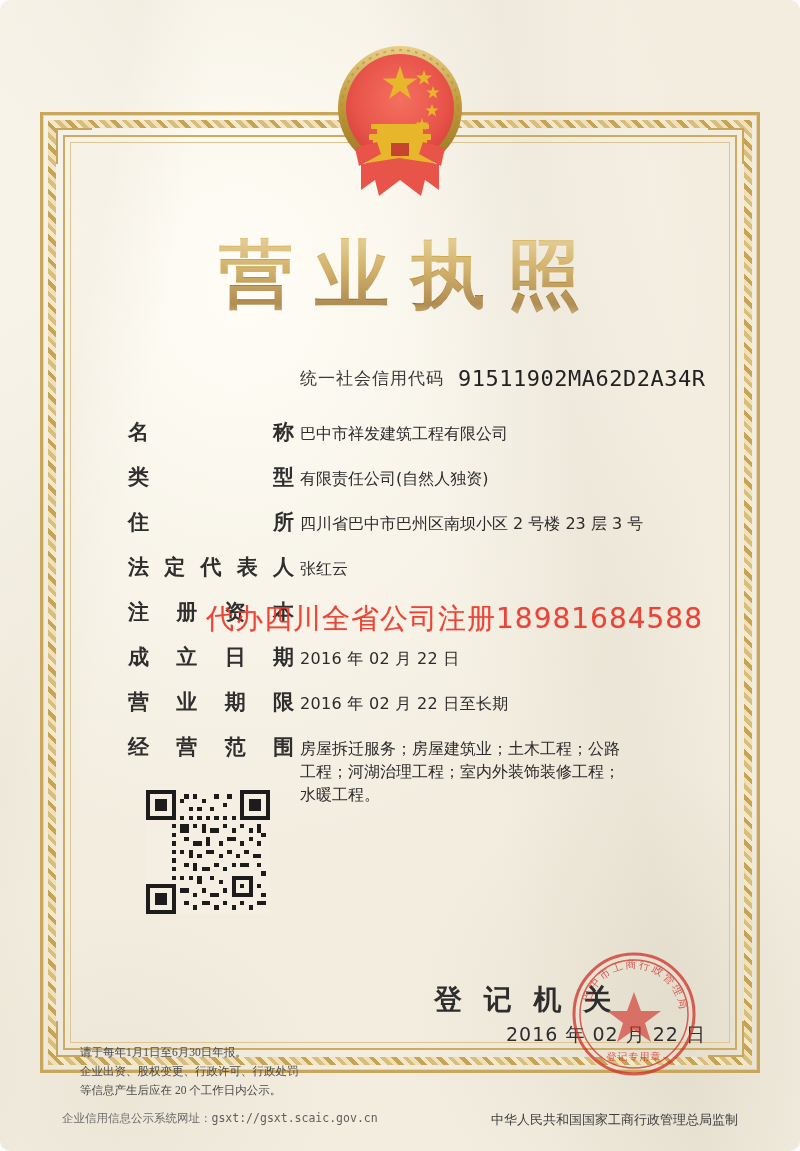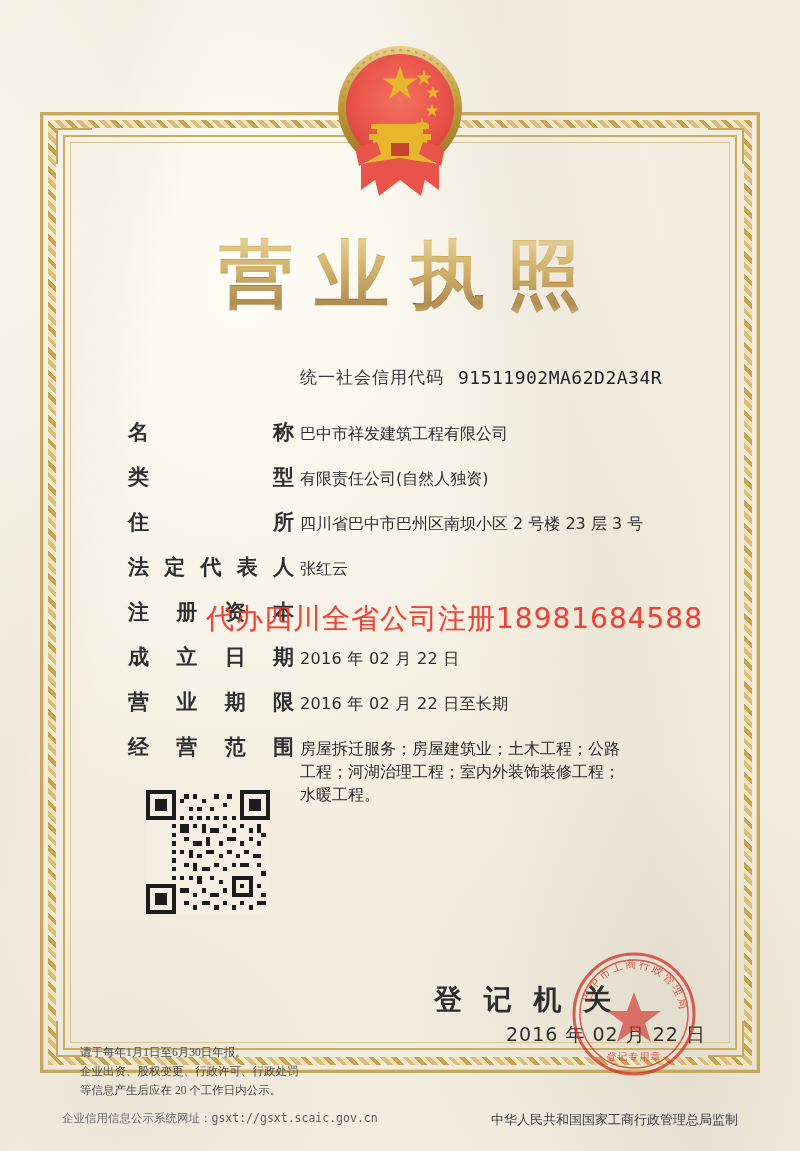--- a/index.html
+++ b/index.html
@@ -11,20 +11,21 @@
     font-family: "Liberation Sans", sans-serif;
   }
   #page {
     position: relative;
     width: 800px;
     height: 1151px;
     overflow: hidden;
     background:
       radial-gradient(ellipse 60% 50% at 30% 25%, #fffdf6 0%, #f7f3e8 60%, #f2eddf 100%),
       linear-gradient(135deg, #faf7ee 0%, #f4efe2 40%, #efe9da 100%);
+    border-radius: 10px;
   }
   
   .paper-shade {
     position: absolute;
     inset: 0;
     background:
       linear-gradient(100deg, rgba(200,190,170,0.00) 0%, rgba(200,190,170,0.10) 14%, rgba(255,255,255,0.0) 22%),
       linear-gradient(80deg, rgba(190,180,160,0.00) 55%, rgba(190,180,160,0.13) 70%, rgba(255,255,255,0.0) 82%),
       radial-gradient(ellipse 45% 30% at 82% 88%, rgba(190,180,158,0.18) 0%, rgba(255,255,255,0) 70%),
       radial-gradient(ellipse 40% 25% at 15% 95%, rgba(190,180,158,0.12) 0%, rgba(255,255,255,0) 70%);
@@ -107,21 +108,21 @@
     gap: 14px;
   }
   .credit-label {
     font-family: "DejaVu Sans", sans-serif;
     font-size: 17px;
     color: #3a3a3a;
     letter-spacing: 1px;
   }
   .credit-value {
     font-family: "DejaVu Sans Mono", monospace;
-    font-size: 18px;
+    font-size: 22px;
     color: #222;
     letter-spacing: 0.5px;
   }
 
   
   .fields {
     position: absolute;
     left: 128px;
     top: 418px;
     width: 560px;

